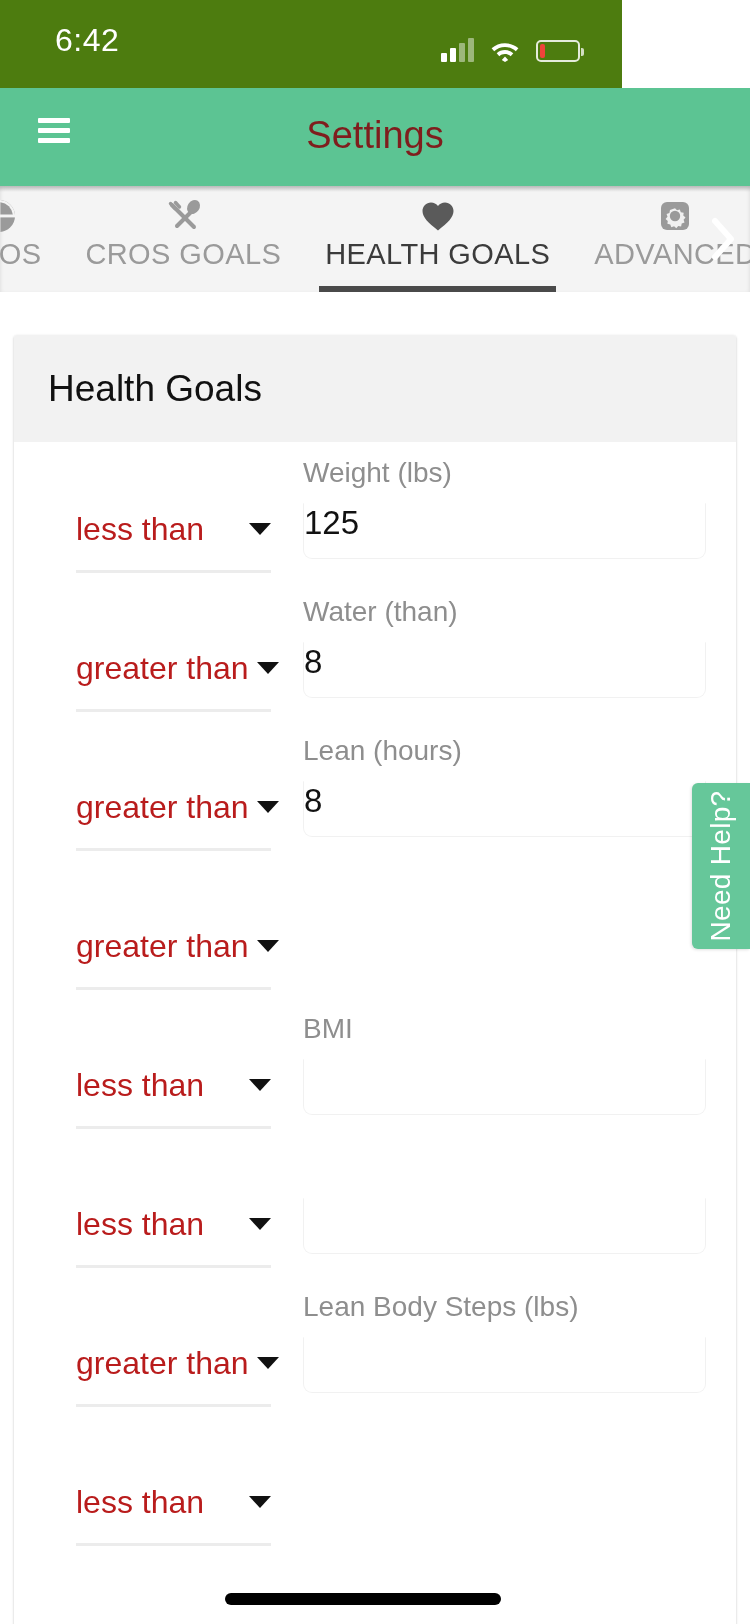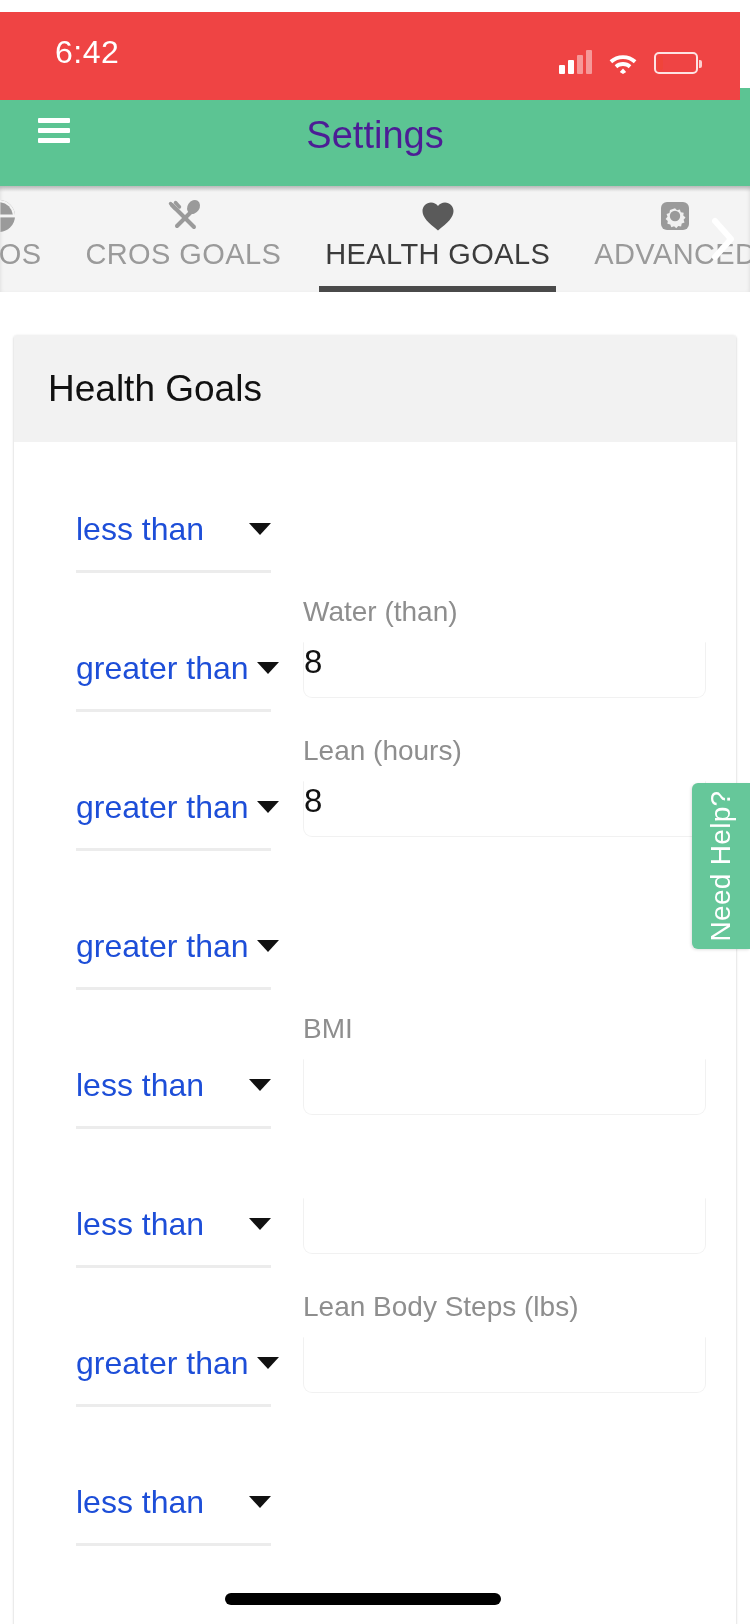--- a/index.html
+++ b/index.html
@@ -17,25 +17,24 @@
     width: 750px;
     height: 1624px;
     background: #ffffff;
     overflow: hidden;
   }
 
   
   .statusbar {
     position: absolute;
     top: 0; left: 0;
-    width: 740px;
+    width: 622px;
     height: 88px;
-    background: #ef4444;
+    background: #4d7c0f;
     z-index: 30;
-    margin-top: 12px;
   }
   .status-time {
     position: absolute;
     left: 55px;
     top: 22px;
     color: #ffffff;
     font-size: 32px;
     font-weight: 400;
     letter-spacing: 0.5px;
   }
@@ -118,21 +117,21 @@
     background: #ffffff;
     border-radius: 1px;
     margin-bottom: 5px;
   }
   .hamburger span:last-child { margin-bottom: 0; }
   .appbar-title {
     position: absolute;
     left: 0; right: 0;
     top: 26px;
     text-align: center;
-    color: #4c1d95;
+    color: #7f1d1d;
     font-size: 38px;
     font-weight: 400;
   }
 
   
   .tabbar {
     position: absolute;
     top: 186px; left: 0;
     width: 750px;
     height: 106px;
@@ -258,21 +257,21 @@
   }
   .select-line {
     position: relative;
     display: flex;
     align-items: center;
     justify-content: space-between;
     height: 48px;
   }
   .select-value {
     font-size: 32px;
-    color: #1d4ed8;
+    color: #b91c1c;
     white-space: nowrap;
   }
   .caret {
     width: 0; height: 0;
     border-left: 11px solid transparent;
     border-right: 11px solid transparent;
     border-top: 12px solid #111111;
     margin-left: 8px;
     flex: 0 0 auto;
   }
@@ -458,20 +457,26 @@
       <div class="card-body">
 
         <div class="goal-row">
           <div class="select-wrap">
             <div class="select-line">
               <span class="select-value">less than</span>
               <span class="caret"></span>
             </div>
             <div class="select-underline"></div>
           </div>
+          <div class="field-wrap">
+            <div class="field-label">Weight (lbs)</div>
+            <div class="field-box">
+              <span class="field-value">125</span>
+            </div>
+          </div>
         </div>
 
         <div class="goal-row">
           <div class="select-wrap">
             <div class="select-line">
               <span class="select-value">greater than</span>
               <span class="caret"></span>
             </div>
             <div class="select-underline"></div>
           </div>

